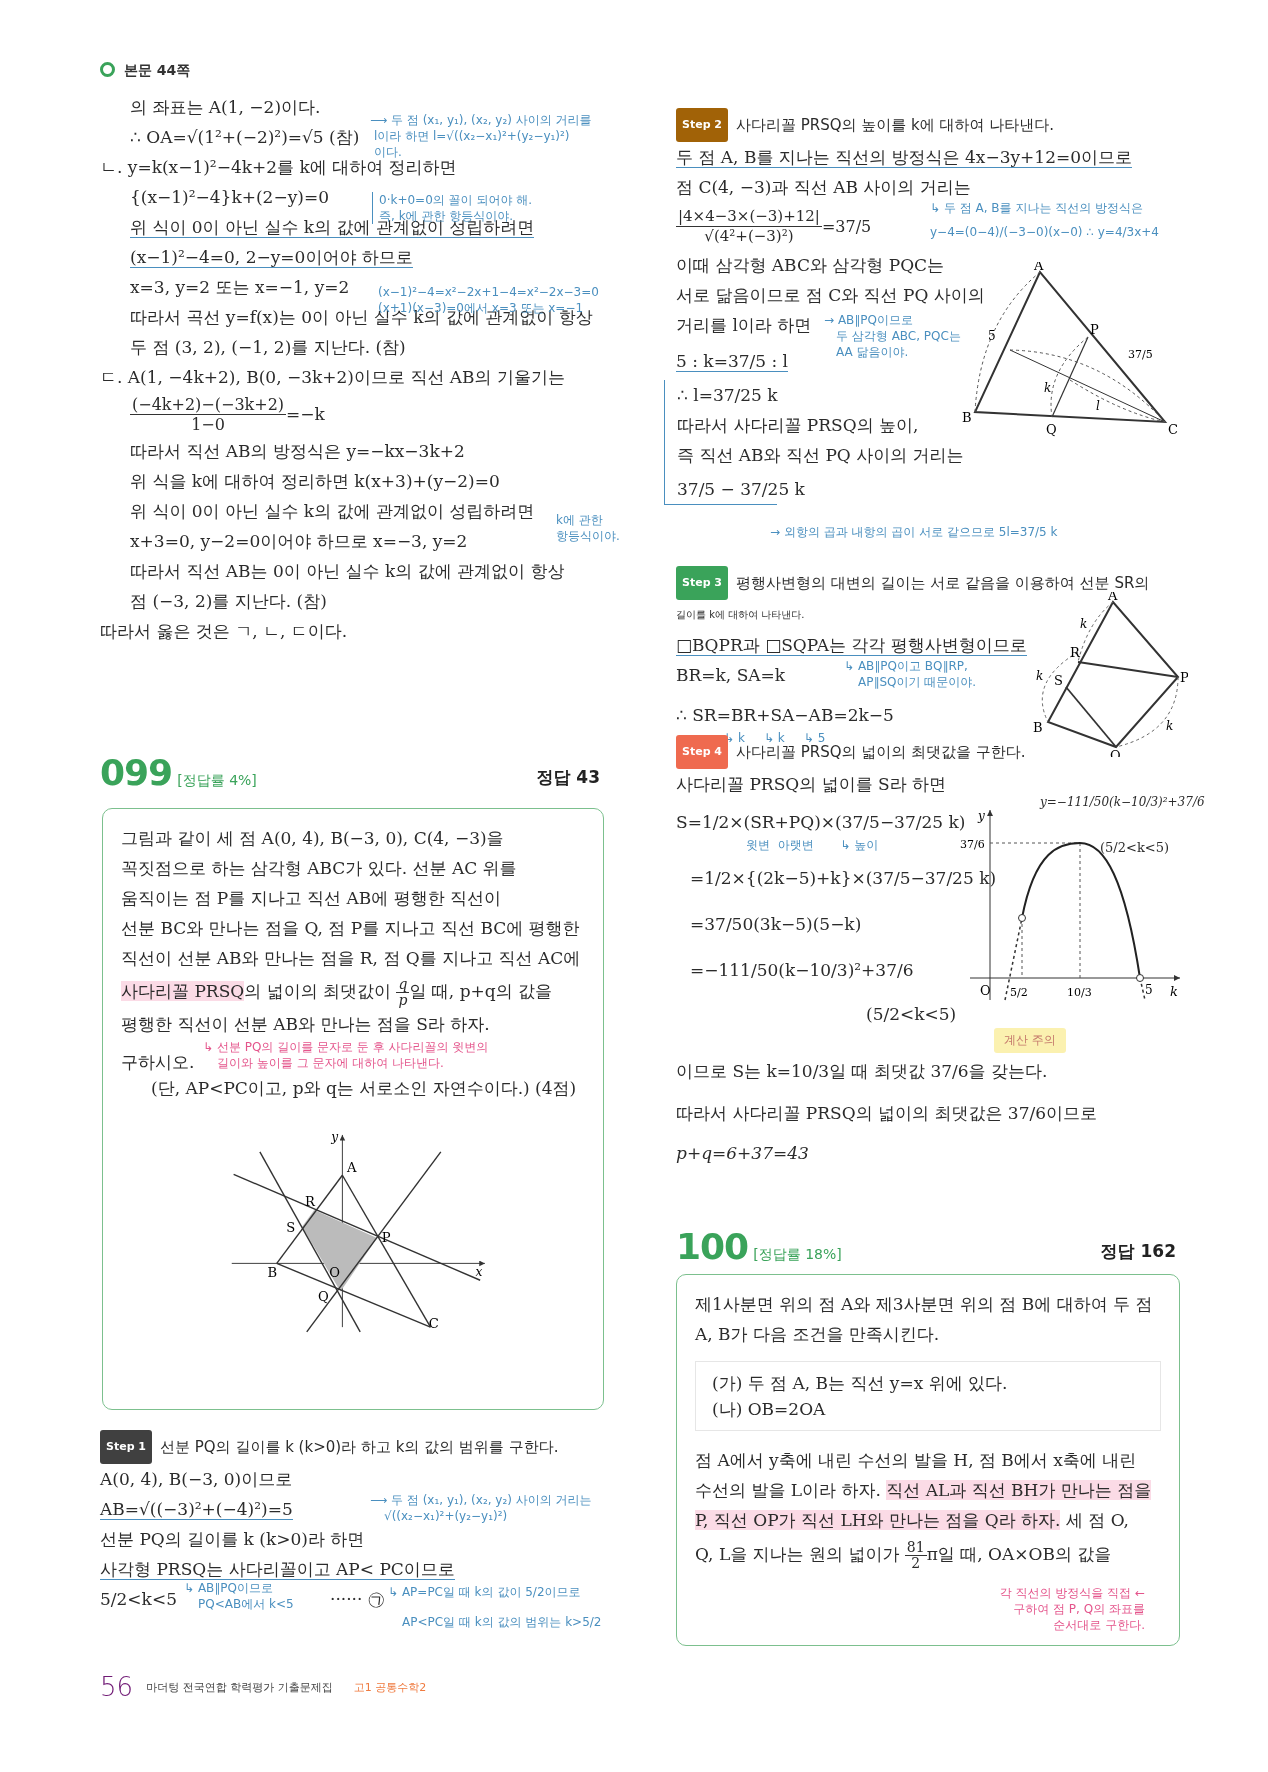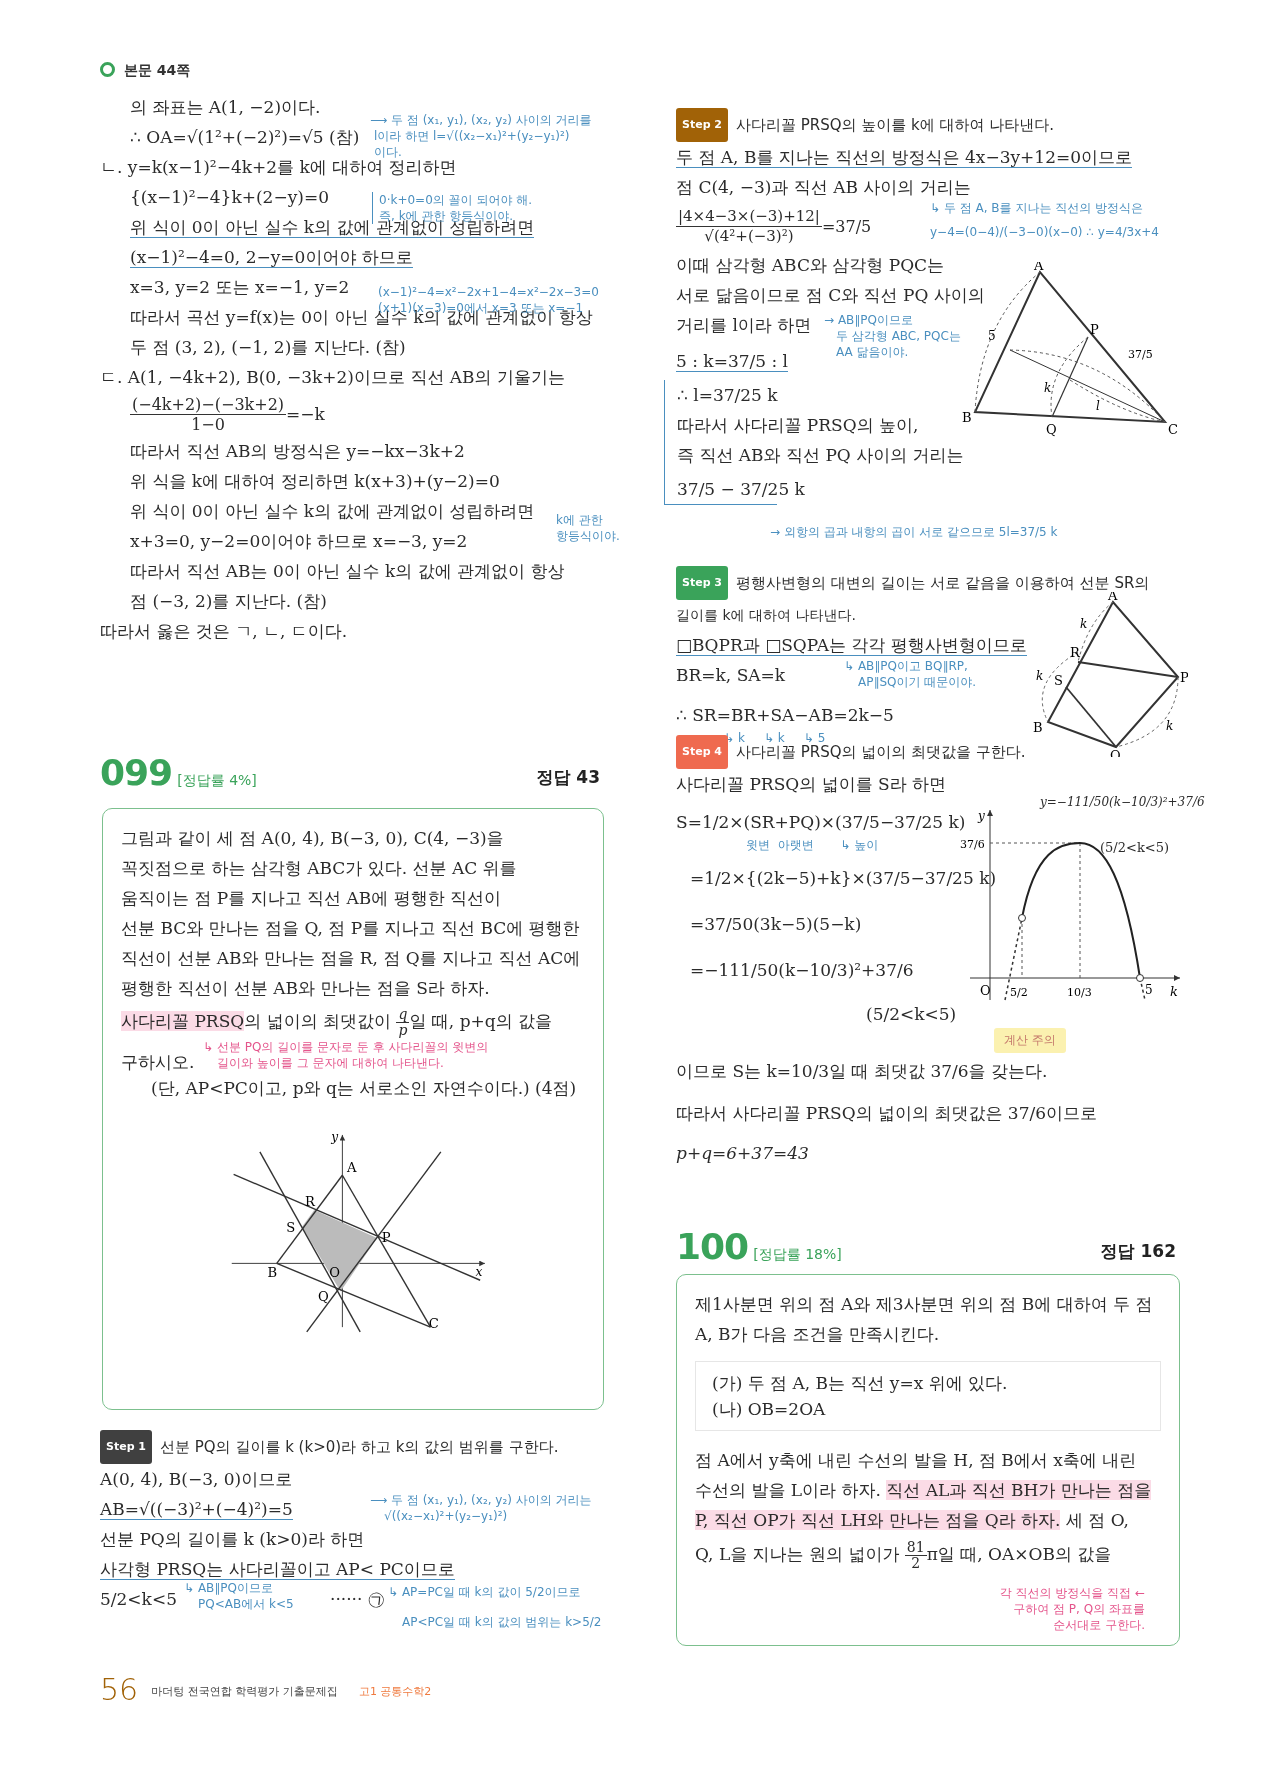--- a/index.html
+++ b/index.html
@@ -82,25 +82,25 @@
   <span class="answer" style="position:absolute;right:0;top:14px;">정답 43</span>
 </div>
 
 <div class="abs box" style="left:102px;top:808px;width:500px;height:600px;">
   <div style="padding:14px 18px 0 18px;">
     <div class="line">그림과 같이 세 점 A(0, 4), B(−3, 0), C(4, −3)을</div>
     <div class="line">꼭짓점으로 하는 삼각형 ABC가 있다. 선분 AC 위를</div>
     <div class="line">움직이는 점 P를 지나고 직선 AB에 평행한 직선이</div>
     <div class="line">선분 BC와 만나는 점을 Q, 점 P를 지나고 직선 BC에 평행한</div>
     <div class="line">직선이 선분 AB와 만나는 점을 R, 점 Q를 지나고 직선 AC에</div>
-    <div class="line">평행한 직선이 선분 AB와 만나는 점을 S라 하자.</div>
     <div class="line" style="height:36px;line-height:36px;">
       <span class="hl-pink">사다리꼴 PRSQ</span><span>의 넓이의 최댓값이</span>
       <span class="frac" style="font-style:italic;"><span class="n">q</span><span class="d">p</span></span><span>일 때, p+q의 값을</span>
     </div>
+    <div class="line">평행한 직선이 선분 AB와 만나는 점을 S라 하자.</div>
     <div style="position:relative;height:34px;">
       <span class="line" style="position:absolute;top:8px;">구하시오.</span>
       <div class="note-pink" style="position:absolute;left:82px;top:0;">
         <div>↳ <span>선분 PQ의 길이를 문자로 둔 후 사다리꼴의 윗변의</span></div>
         <div style="padding-left:14px;">길이와 높이를 그 문자에 대하여 나타낸다.</div>
       </div>
     </div>
     <div class="line" style="padding-left:30px;">(단, AP&lt;PC이고, p와 q는 서로소인 자연수이다.) (4점)</div>
   </div>
 
@@ -210,21 +210,21 @@
   <text x="28" y="78" font-size="12" font-family="DejaVu Serif">5</text>
   <text x="84" y="130" font-size="12" font-style="italic" font-family="DejaVu Serif">k</text>
   <text x="136" y="148" font-size="12" font-style="italic" font-family="DejaVu Serif">l</text>
   <text x="168" y="96" font-size="11" font-family="DejaVu Serif">37/5</text>
 </svg>
 
 <div class="abs" style="left:676px;top:566px;width:520px;">
   <div class="line">
     <span class="step" style="background:#3aa35a;">Step 3</span><span class="sans" style="font-size:15px;">평행사변형의 대변의 길이는 서로 같음을 이용하여 선분 SR의</span>
   </div>
-  <div class="line sans" style="font-size:14px;">길이를 k에 대하여 나타낸다.</div>
+  <div class="line sans" style="font-size:10px;">길이를 k에 대하여 나타낸다.</div>
   <div class="line"><span class="ul">□BQPR과 □SQPA는 각각 평행사변형이므로</span></div>
   <div class="line">BR=k, SA=k</div>
   <div class="line" style="margin-top:10px;">∴ SR=BR+SA−AB=2k−5</div>
   <div class="note" style="padding-left:48px;">
     ↳ <span>k</span>&nbsp;&nbsp;&nbsp;&nbsp;&nbsp;↳ <span>k</span>&nbsp;&nbsp;&nbsp;&nbsp;&nbsp;↳ <span>5</span>
   </div>
 </div>
 <div class="abs note" style="left:844px;top:658px;">
   <div>↳ <span>AB∥PQ이고 BQ∥RP,</span></div>
   <div style="padding-left:14px;">AP∥SQ이기 때문이야.</div>
@@ -322,16 +322,16 @@
     </div>
   </div>
   <div class="note-pink" style="position:absolute;right:34px;bottom:12px;text-align:right;">
     <div><span>각 직선의 방정식을 직접</span> ←</div>
     <div>구하여 점 P, Q의 좌표를</div>
     <div>순서대로 구한다.</div>
   </div>
 </div>
 
 <div class="abs" style="left:100px;top:1672px;white-space:nowrap;">
-  <span class="sans" style="font-size:30px;color:#a16207;font-weight:300;">56</span>
+  <span class="sans" style="font-size:26px;color:#701a75;font-weight:300;">56</span>
   <span class="sans" style="font-size:11px;color:#444;margin-left:8px;vertical-align:5px;">마더텅 전국연합 학력평가 기출문제집</span>
   <span class="sans" style="font-size:11px;color:#ef7a3f;margin-left:16px;vertical-align:5px;">고1 공통수학2</span>
 </div>
 
 </body></html>

